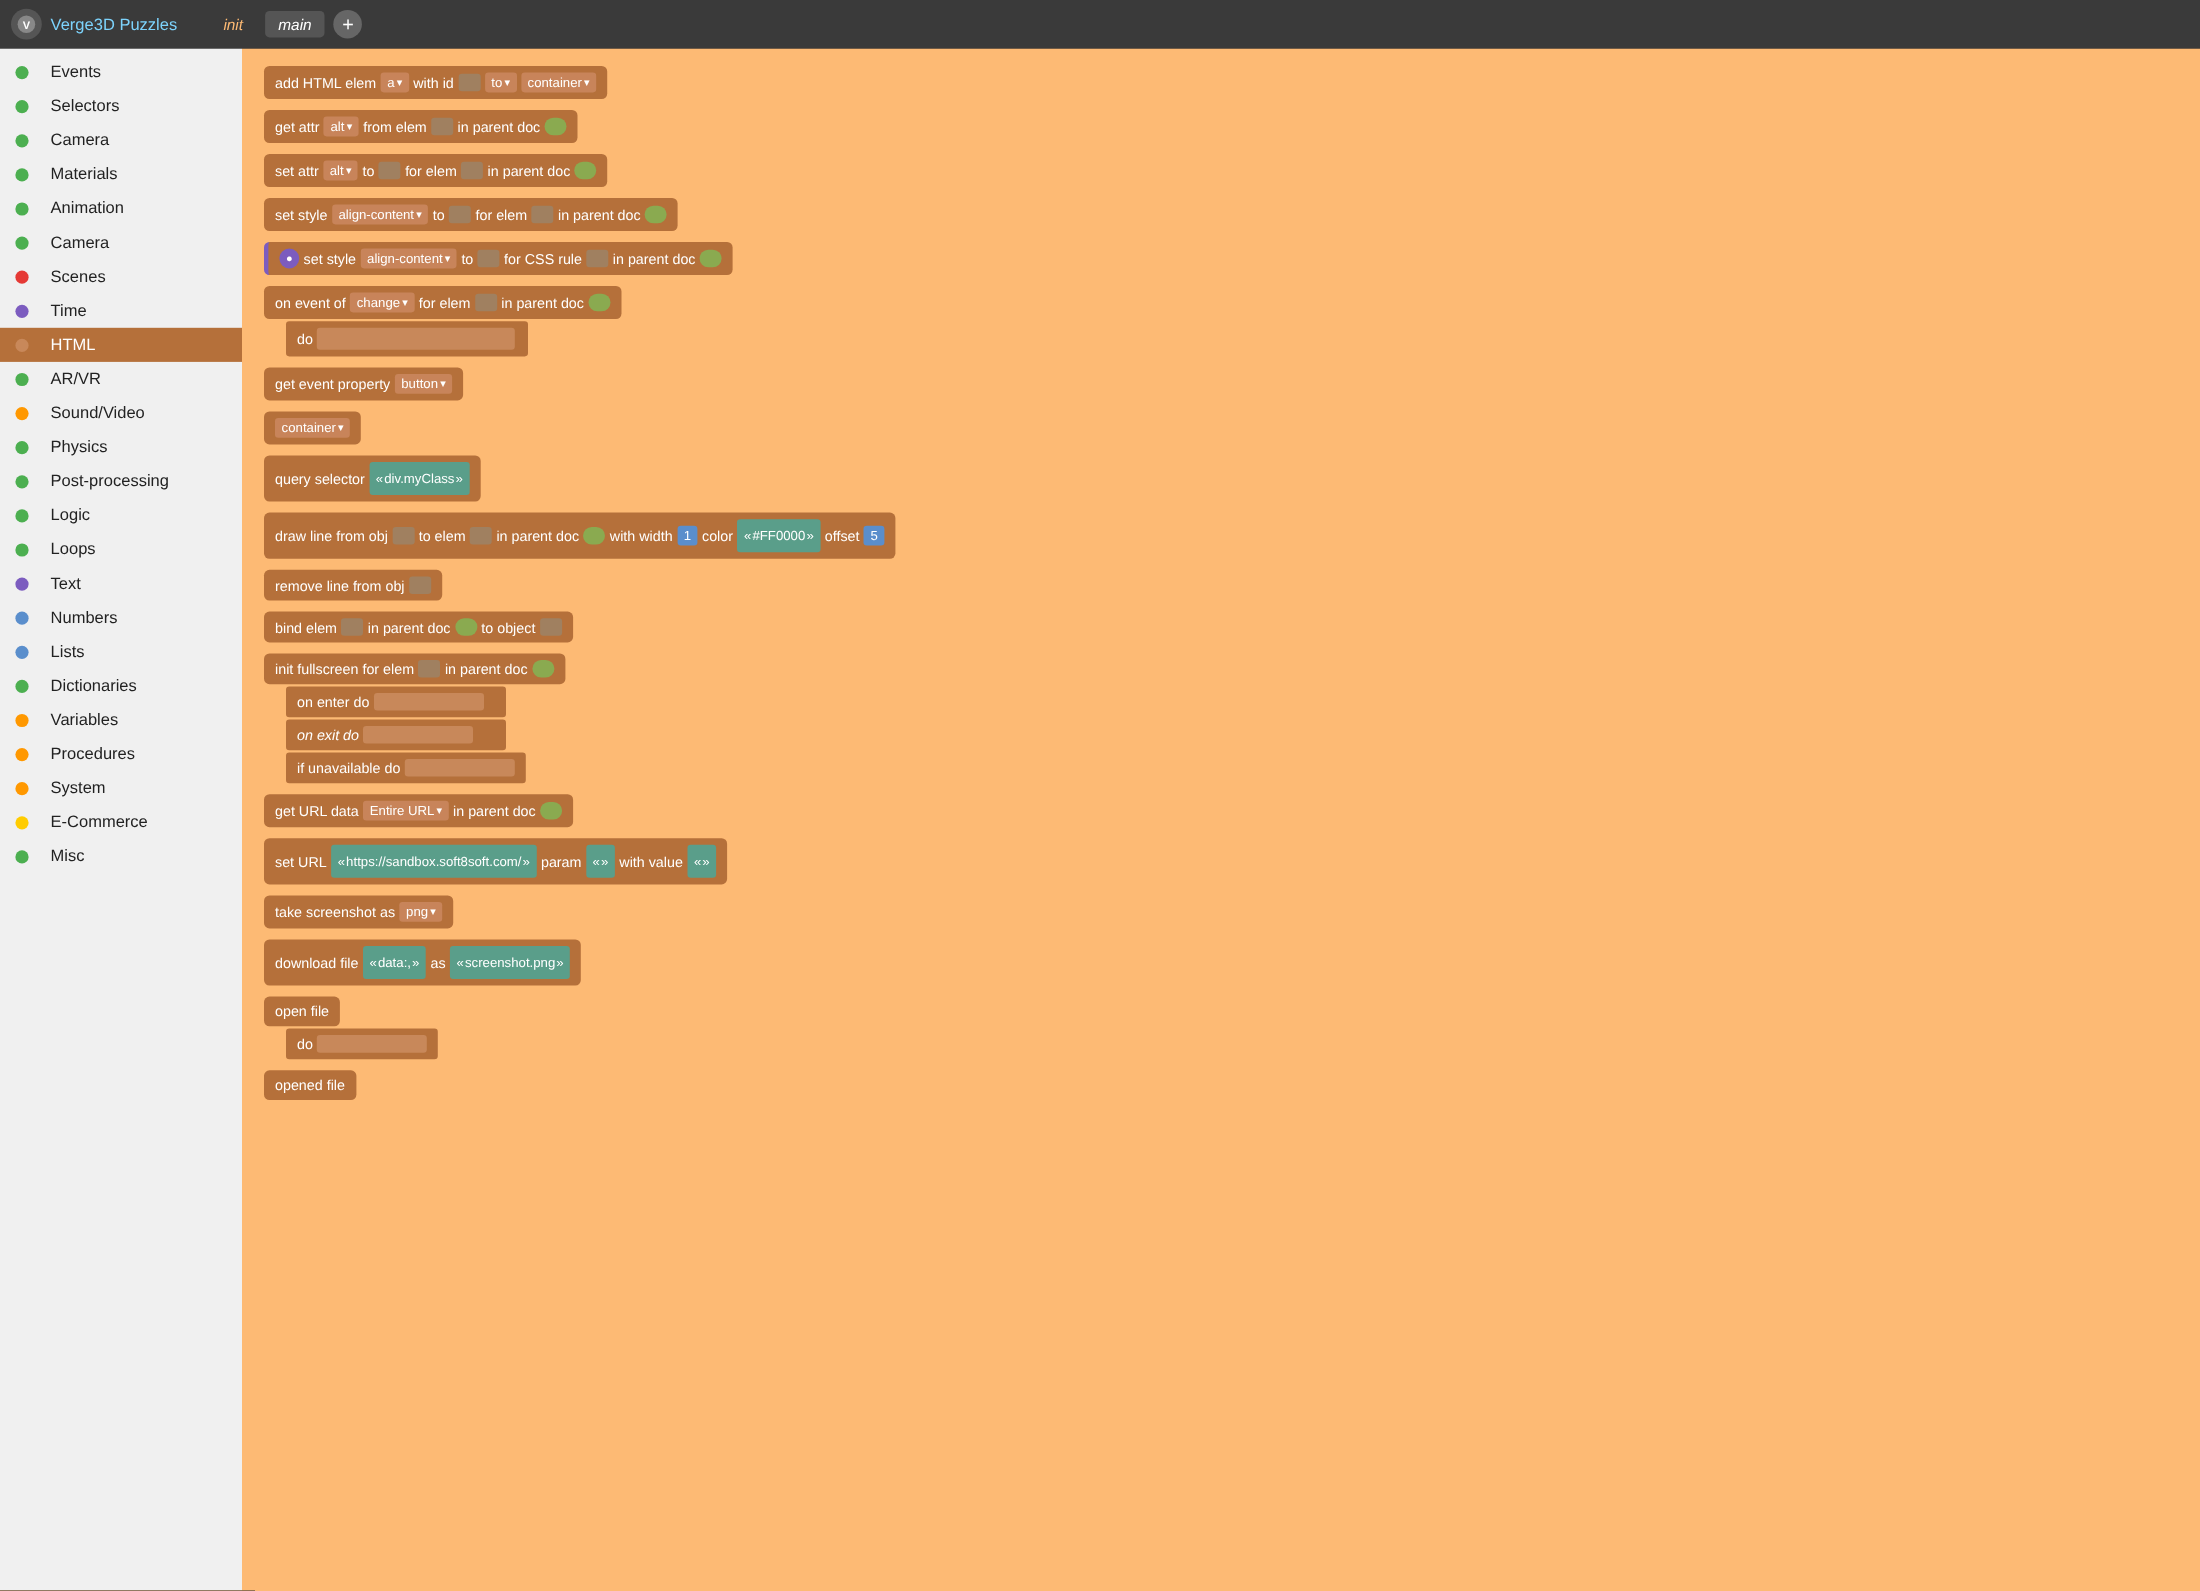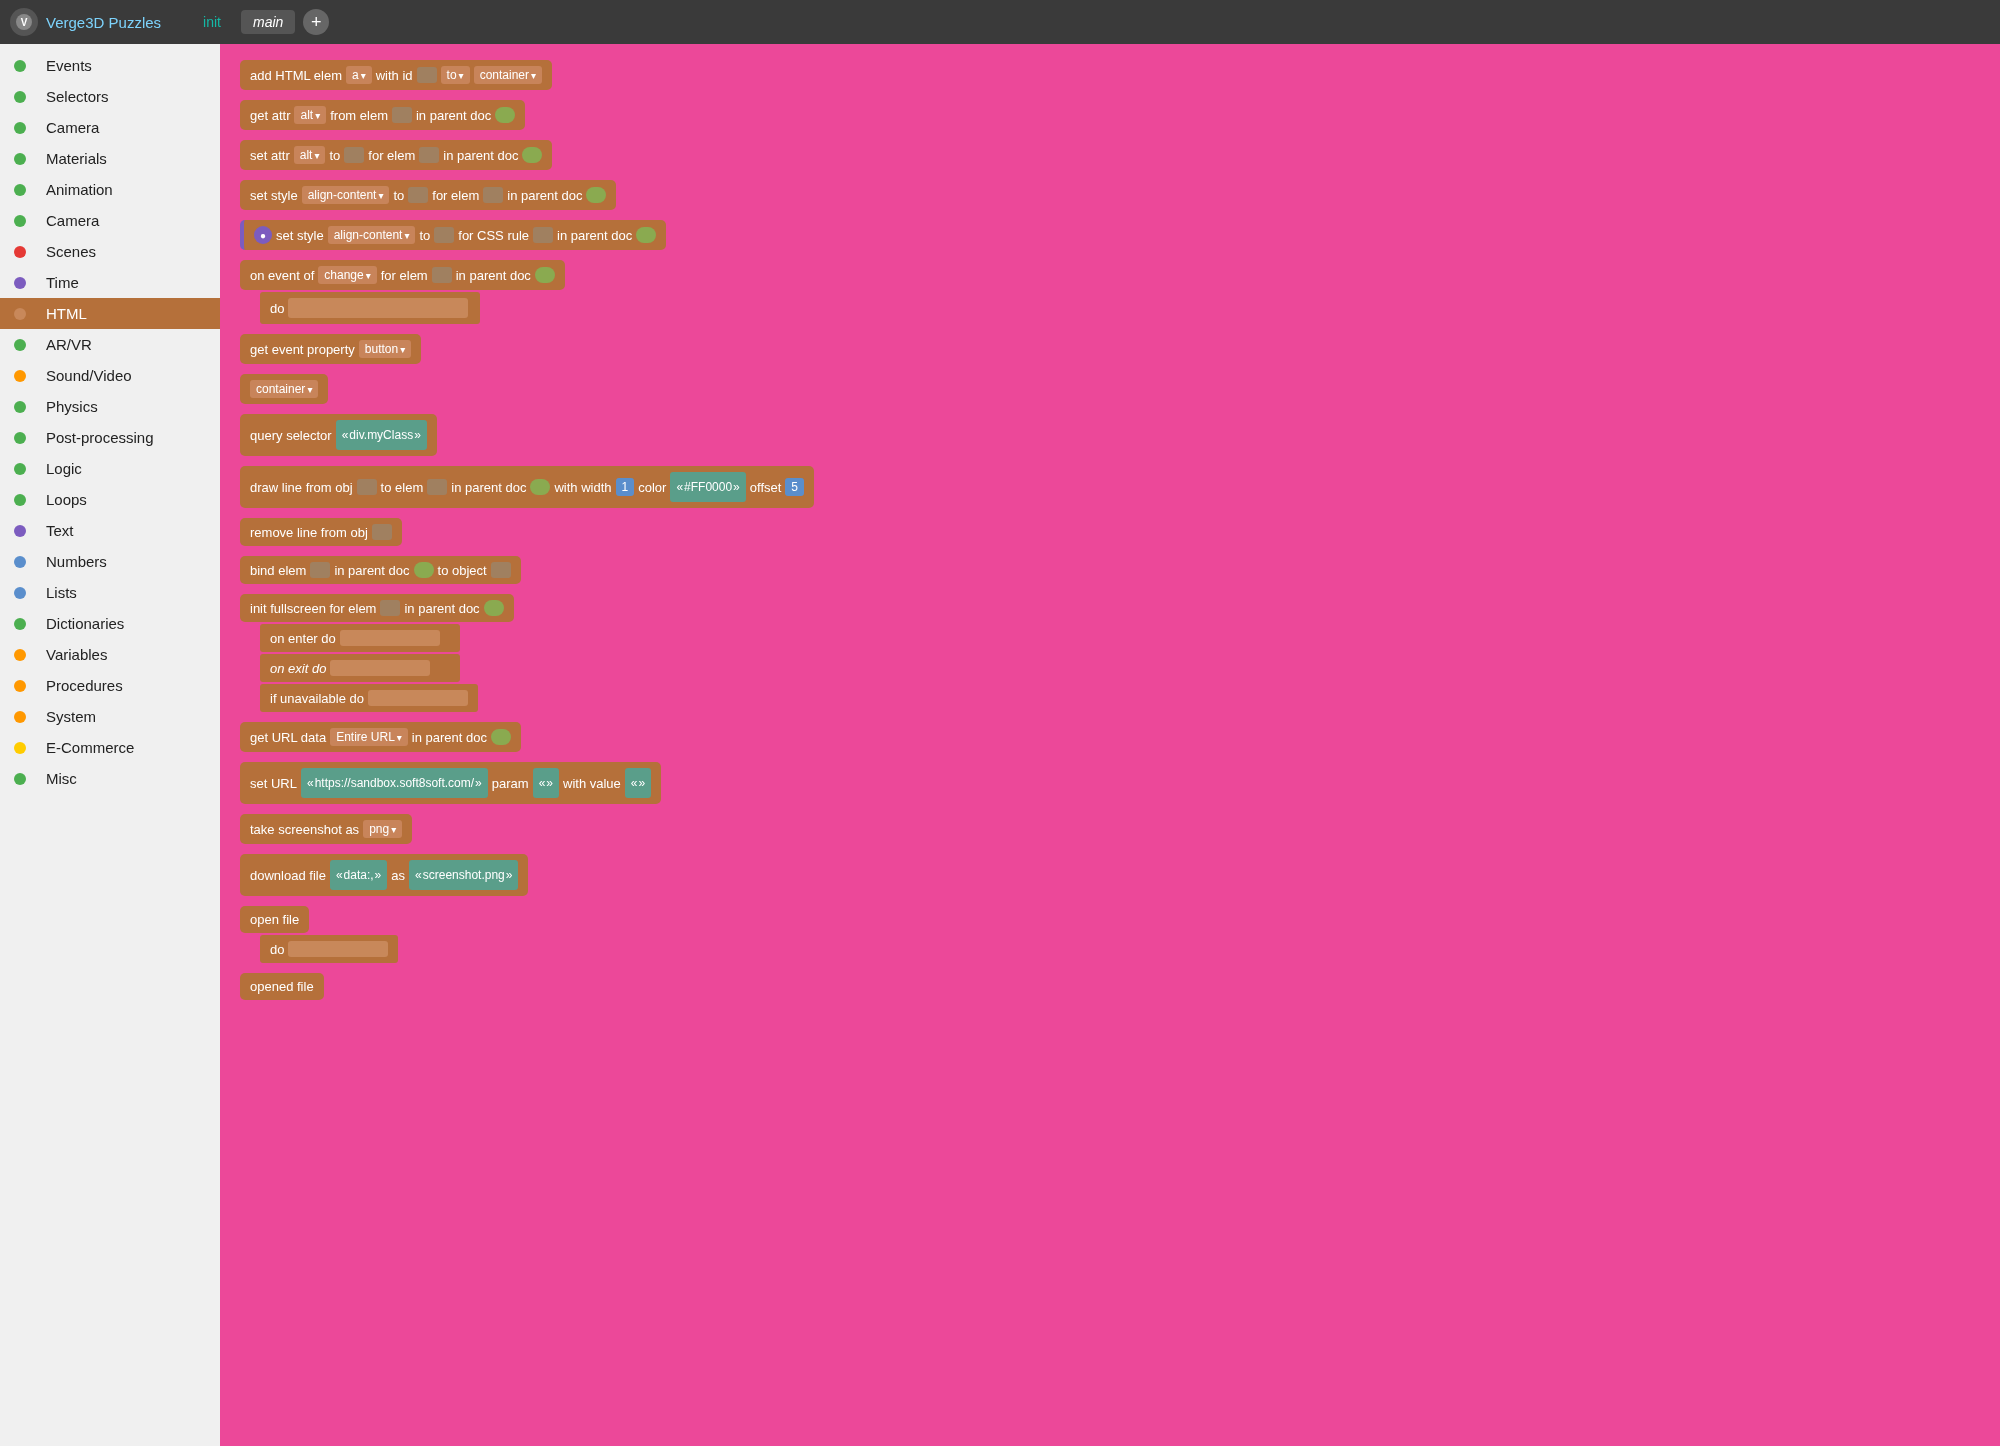--- a/index.html
+++ b/index.html
@@ -78,21 +78,21 @@
     }
     .dot {
       width: 12px; height: 12px;
       border-radius: 50%;
       flex-shrink: 0;
     }
 
     
     #canvas-area {
       flex: 1;
-      background: #ec4899;
+      background: #fdba74;
       overflow-y: auto;
       padding: 16px 20px;
       display: flex;
       flex-direction: column;
       gap: 10px;
     }
 
     
     .block {
       background: #b5703a;
@@ -190,21 +190,21 @@
 <body>
 
 <div id="topbar">
   <div id="app-logo">
     <svg width="18" height="18" viewBox="0 0 18 18">
         <circle cx="9" cy="9" r="8" fill="#888"></circle>
         <text x="9" y="13" text-anchor="middle" font-size="10" fill="white" font-weight="bold">V</text>
       </svg>
   </div>
   <span id="app-title" style="color:#7dd3fc;font-size:15px;margin-right:22px;">Verge3D Puzzles</span>
-  <div class="tab-item" style="color:#14b8a6;">init</div>
+  <div class="tab-item" style="color:#fdba74;font-style:italic;">init</div>
   <div class="tab-item active" style="font-style:italic;">main</div>
   <div class="tab-add">+</div>
 </div>
 
 <div id="main">
 
   <div id="sidebar">
     <div class="sidebar-item">
       <span class="dot" style="background:#4caf50;"></span>
       <span>Events</span>

